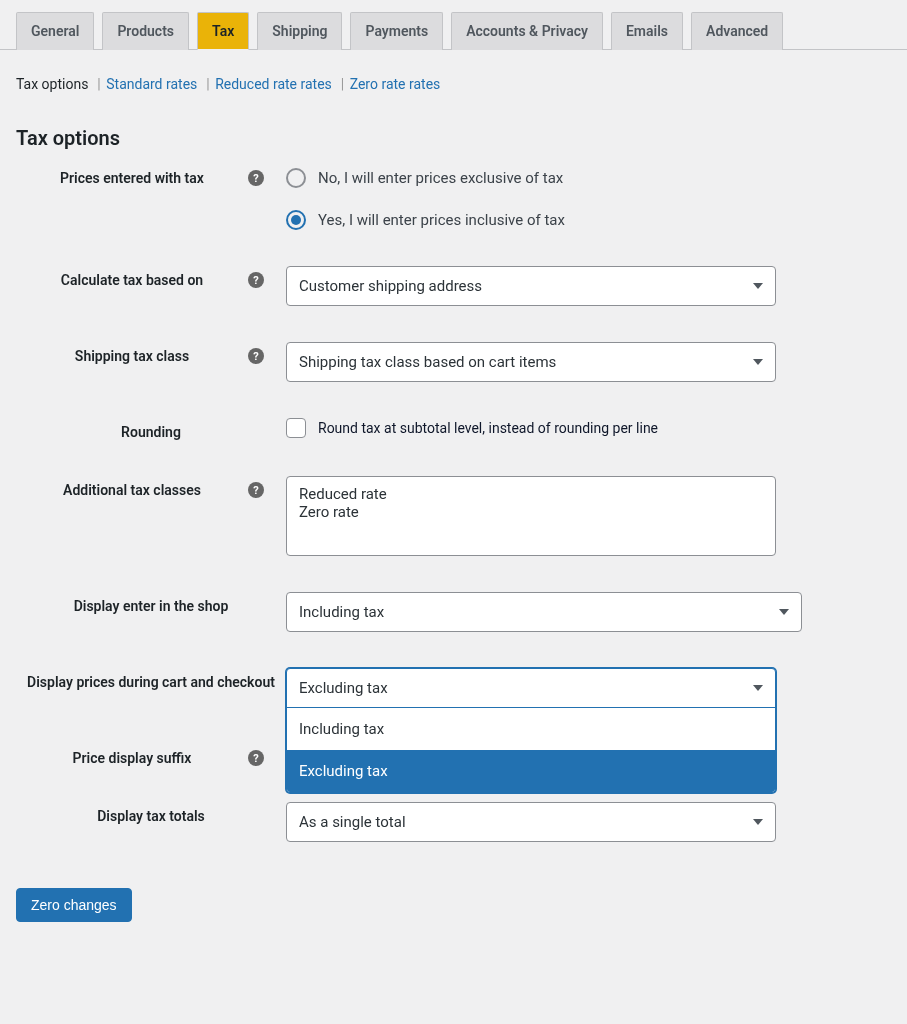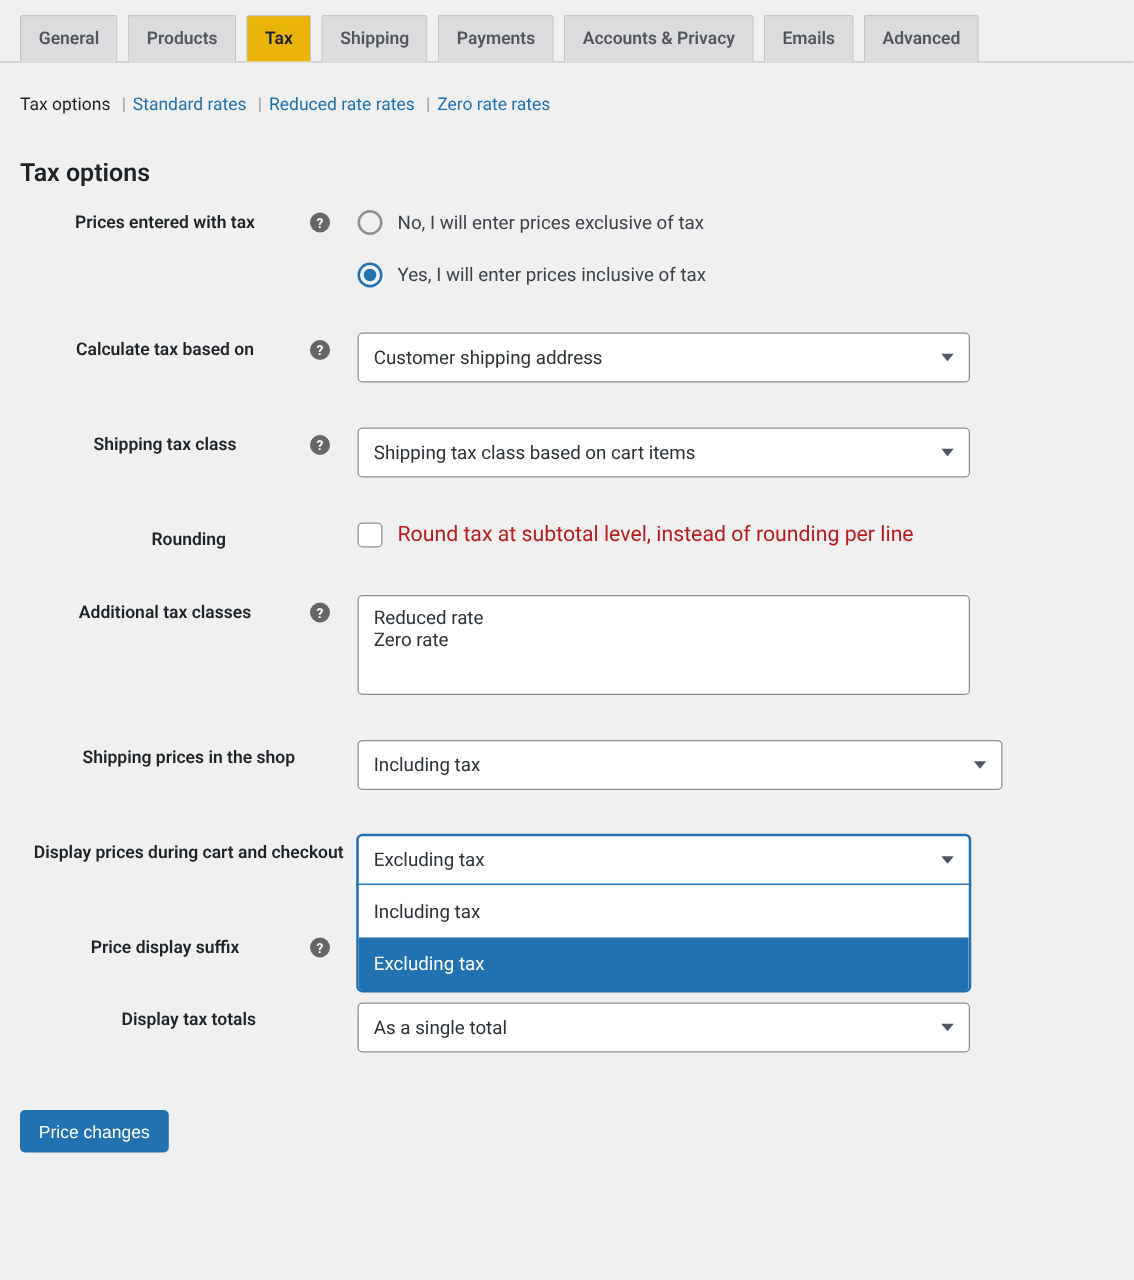--- a/index.html
+++ b/index.html
@@ -77,21 +77,21 @@
     }
     .radio.checked { border-color: #2271b1; }
     .radio.checked::after {
       content: ""; position: absolute; width: 10px; height: 10px; background: #2271b1;
       border-radius: 50%; top: 50%; left: 50%; transform: translate(-50%, -50%);
     }
     .checkbox {
       width: 20px; height: 20px; border: 1px solid #8c8f94; border-radius: 4px;
       margin-right: 12px; cursor: pointer; background: #fff; flex-shrink: 0;
     }
-    .check-label { font-size: 17px; color: #b91c1c; }
+    .check-label { font-size: 14px; color: #0f172a; }
     .select {
       width: 100%; max-width: 490px; height: 40px; border: 1px solid #8c8f94;
       border-radius: 4px; background: #fff; display: flex; align-items: center;
       padding: 0 12px; font-size: 15px; color: #2c3338; cursor: pointer; justify-content: flex-start;
     }
     .select.open { border: 1px solid #2271b1; box-shadow: 0 0 0 1px #2271b1; border-radius: 4px 4px 0 0; }
     .chevron { width: 0; height: 0; border-left: 5px solid transparent; border-right: 5px solid transparent; border-top: 6px solid #50575e; margin-left: auto; }
     .textarea {
       width: 100%; max-width: 490px; min-height: 80px; border: 1px solid #8c8f94;
       border-radius: 4px; background: #fff; padding: 8px 12px; font-size: 15px; color: #2c3338;
@@ -200,21 +200,21 @@
       <span class="help-icon">?</span>
     </div>
     <div class="input-col">
       <div class="textarea" contenteditable="true" style="">Reduced rate
 Zero rate</div>
     </div>
   </div>
 
   <div class="row">
     <div class="label-col">
-      <span class="label-text">Shipping prices in the shop</span>
+      <span class="label-text">Display enter in the shop</span>
     </div>
     <div class="input-col" style="max-width:540px;">
       <div class="select" style="max-width:516px;">
         <span>Including tax</span>
         <span class="chevron"></span>
       </div>
     </div>
   </div>
 
   <div class="row">
@@ -248,16 +248,16 @@
     <div class="input-col">
       <div class="select">
         <span>As a single total</span>
         <span class="chevron"></span>
       </div>
     </div>
   </div>
 
 </div>
 
-<button class="save-btn">Price changes</button>
+<button class="save-btn">Zero changes</button>
 
 
 
 
 </body></html>

